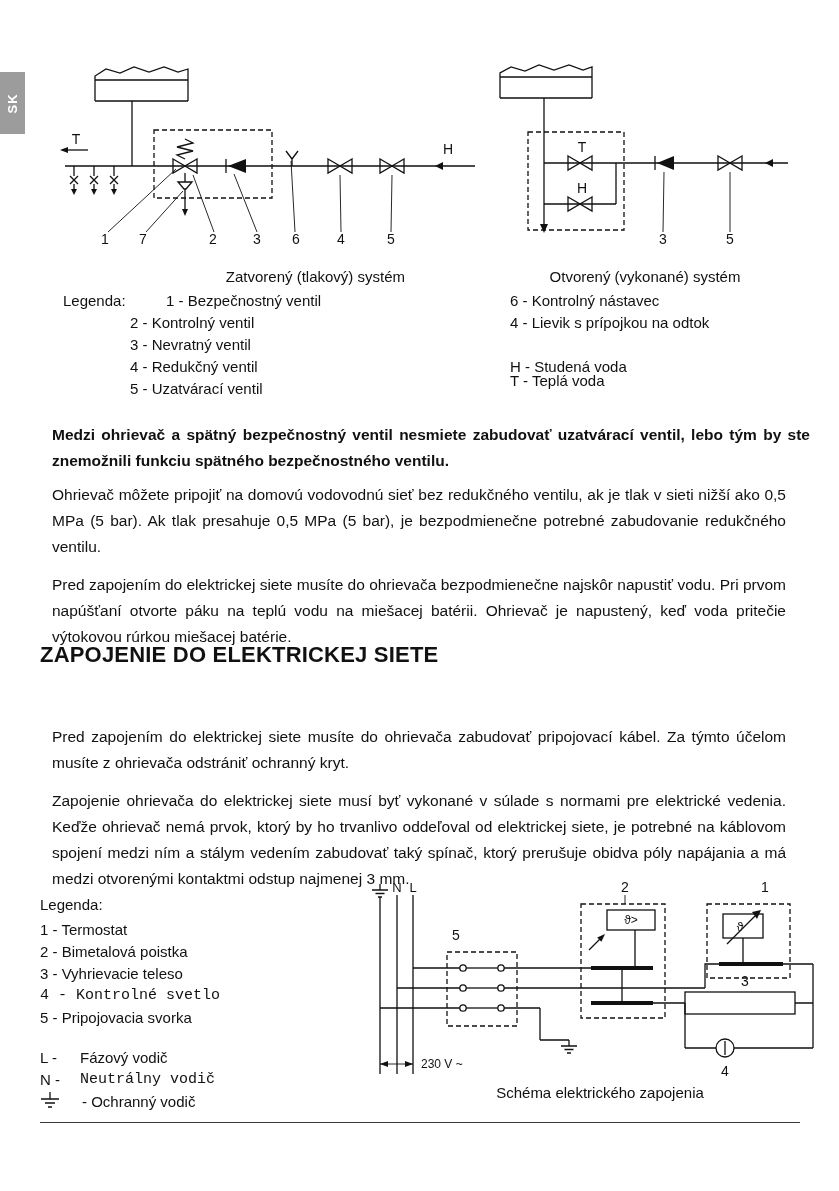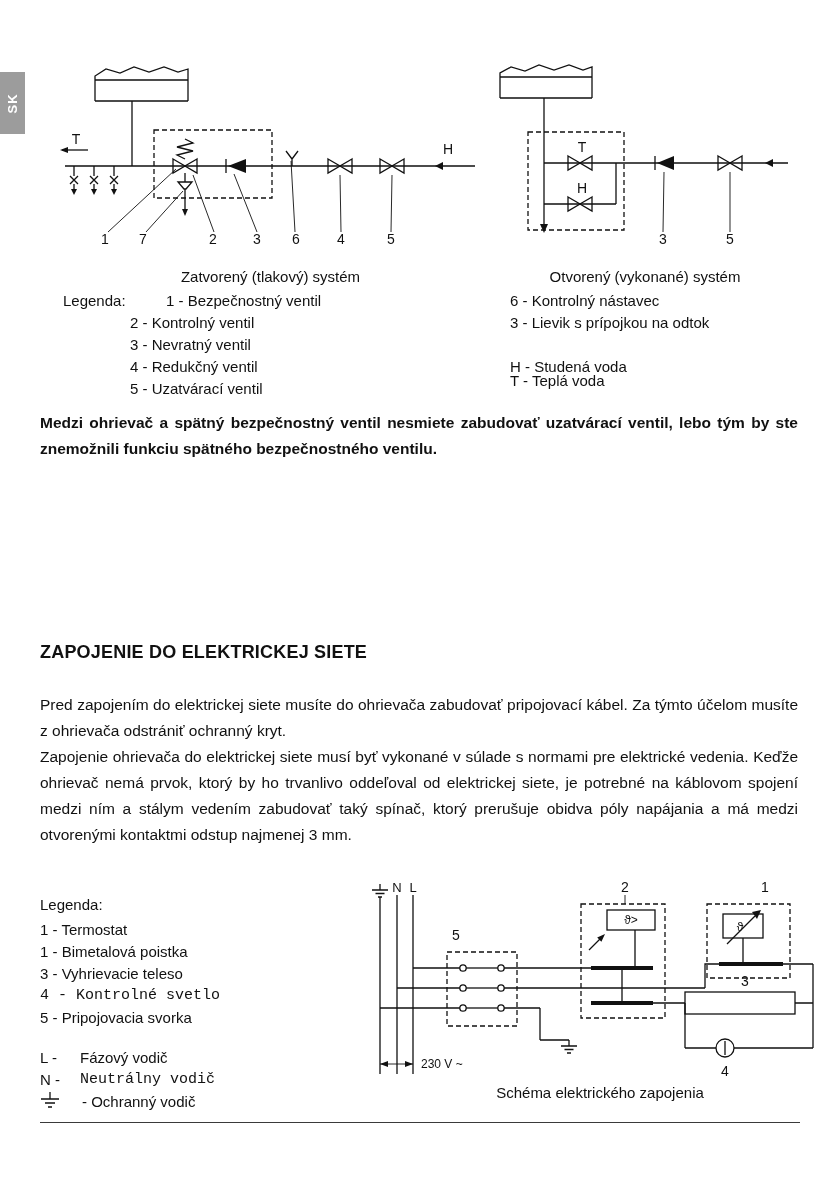--- a/index.html
+++ b/index.html
@@ -8,23 +8,23 @@
     font-family:"Liberation Sans", sans-serif; color:#111; overflow:hidden;
   }
   .abs { position:absolute; }
   .sk-tab {
     position:absolute; left:0; top:72px; width:25px; height:62px; background:#9c9c9c;
     display:flex; align-items:center; justify-content:center;
   }
   .sk-tab span { transform:rotate(-90deg); color:#fff; font-weight:bold; font-size:13px; letter-spacing:1px; }
   .caption { font-size:15px; text-align:center; }
   .legend-text { font-size:15px; line-height:22px; white-space:nowrap; }
-  .para { font-size:15.5px; line-height:26px; text-align:justify; margin:0; }
+  .para { font-size:15.5px; line-height:26px; text-align:justify; margin:12px; }
   .bold { font-weight:bold; }
-  .heading { font-size:18px; font-weight:bold; letter-spacing:0.2px;text-align:right; }
+  .heading { font-size:22px; font-weight:bold; letter-spacing:0.2px;text-align:right; }
   .rule { position:absolute; left:40px; width:760px; height:1px; background:#3a3a3a; }
   svg { overflow:visible; }
   svg text { font-family:"Liberation Sans", sans-serif; font-size:14px; fill:#111; }
   svg text.sm { font-size:12px; }
   svg text.md { font-size:13px; }
   .dline { stroke:#111; stroke-width:1.3; fill:none; stroke-linecap:butt; }
   .thin  { stroke:#111; stroke-width:0.9; fill:none; }
   .dash  { stroke-dasharray:5 3; }
   .fillb { fill:#111; stroke:none; }
   .barb  { fill:#111; stroke:none; }
@@ -119,49 +119,51 @@
     <path class="dline" d="M688,100 L700,107 L688,114 Z M712,100 L700,107 L712,114 Z"></path>
 
     <path class="fillb" d="M743,103 L735,107 L743,111 Z"></path>
 
     <path class="thin" d="M633,176 L634,116 M700,176 L700,116"></path>
     <text x="633" y="188" text-anchor="middle">3</text>
     <text x="700" y="188" text-anchor="middle">5</text>
   </g>
 </svg>
 
-<div class="abs caption" style="left:128px; top:268px; width:285px;">Zatvorený (tlakový) systém</div>
+<div class="abs caption" style="left:120px; top:268px; width:285px;text-align:right;">Zatvorený (tlakový) systém</div>
 <div class="abs caption" style="left:500px; top:268px; width:290px;">Otvorený (vykonané) systém</div>
 
 <div class="abs legend-text" style="left:63px;  top:290px;">Legenda:</div>
 <div class="abs legend-text" style="left:130px; top:290px;margin-left:36px;">1 - Bezpečnostný ventil</div>
 <div class="abs legend-text" style="left:130px; top:312px;">2 - Kontrolný ventil</div>
 <div class="abs legend-text" style="left:130px; top:334px;">3 - Nevratný ventil</div>
 <div class="abs legend-text" style="left:130px; top:356px;">4 - Redukčný ventil</div>
 <div class="abs legend-text" style="left:130px; top:378px;">5 - Uzatvárací ventil</div>
 <div class="abs legend-text" style="left:510px; top:290px;">6 - Kontrolný nástavec</div>
-<div class="abs legend-text" style="left:510px; top:312px;">3 - Lievik s prípojkou na odtok</div>
+<div class="abs legend-text" style="left:510px; top:312px;">4 - Lievik s prípojkou na odtok</div>
 <div class="abs legend-text" style="left:510px; top:356px;">H - Studená voda</div>
 <div class="abs legend-text" style="left:510px; top:370px;text-align:right;">T - Teplá voda</div>
 
 <p class="abs para bold" style="left:40px; top:410px; width:758px;">Medzi ohrievač a spätný bezpečnostný ventil nesmiete zabudovať uzatvárací ventil, lebo tým by ste znemožnili funkciu spätného bezpečnostného ventilu.</p>
 
 <div class="abs" style="left:40px; top:470px; width:758px;">
+  <p class="para">Ohrievač môžete pripojiť na domovú vodovodnú sieť bez redukčného ventilu, ak je tlak v sieti nižší ako 0,5 MPa (5 bar). Ak tlak presahuje 0,5 MPa (5 bar), je bezpodmienečne potrebné zabudovanie redukčného ventilu.</p>
+  <p class="para">Pred zapojením do elektrickej siete musíte do ohrievača bezpodmienečne najskôr napustiť vodu. Pri prvom napúšťaní otvorte páku na teplú vodu na miešacej batérii. Ohrievač je napustený, keď voda pritečie výtokovou rúrkou miešacej batérie.</p>
 </div>
 
 <div class="abs heading" style="left:40px; top:642px;">ZAPOJENIE DO ELEKTRICKEJ SIETE</div>
 
-<div class="abs" style="left:40px; top:692px; width:758px;">
+<div class="abs" style="left:40px; top:712px; width:758px;">
   <p class="para">Pred zapojením do elektrickej siete musíte do ohrievača zabudovať pripojovací kábel. Za týmto účelom musíte z ohrievača odstrániť ochranný kryt.</p>
   <p class="para">Zapojenie ohrievača do elektrickej siete musí byť vykonané v súlade s normami pre elektrické vedenia. Keďže ohrievač nemá prvok, ktorý by ho trvanlivo oddeľoval od elektrickej siete, je potrebné na káblovom spojení medzi ním a stálym vedením zabudovať taký spínač, ktorý prerušuje obidva póly napájania a má medzi otvorenými kontaktmi odstup najmenej 3 mm.</p>
 </div>
 
 <div class="abs legend-text" style="left:40px; top:894px;">Legenda:</div>
 <div class="abs legend-text" style="left:40px; top:919px;">1 - Termostat</div>
-<div class="abs legend-text" style="left:40px; top:941px;">1 - Bimetalová poistka</div>
+<div class="abs legend-text" style="left:40px; top:941px;">2 - Bimetalová poistka</div>
 <div class="abs legend-text" style="left:40px; top:963px;">3 - Vyhrievacie teleso</div>
 <div class="abs legend-text" style="left:40px; top:985px;font-family:Liberation Mono, monospace;">4 - Kontrolné svetlo</div>
 <div class="abs legend-text" style="left:40px; top:1007px;">5 - Pripojovacia svorka</div>
 
 <div class="abs legend-text" style="left:40px; top:1047px;">L -</div>
 <div class="abs legend-text" style="left:80px; top:1047px;">Fázový vodič</div>
 <div class="abs legend-text" style="left:40px; top:1069px;">N -</div>
 <div class="abs legend-text" style="left:80px; top:1069px;font-family:Liberation Mono, monospace;">Neutrálny vodič</div>
 <svg class="abs" style="left:38px; top:1091px;" width="24" height="18" viewBox="0 0 24 18">
   <path class="dline" d="M12,1 L12,8 M3,8 L21,8 M7,12 L17,12 M10,16 L14,16"></path>

